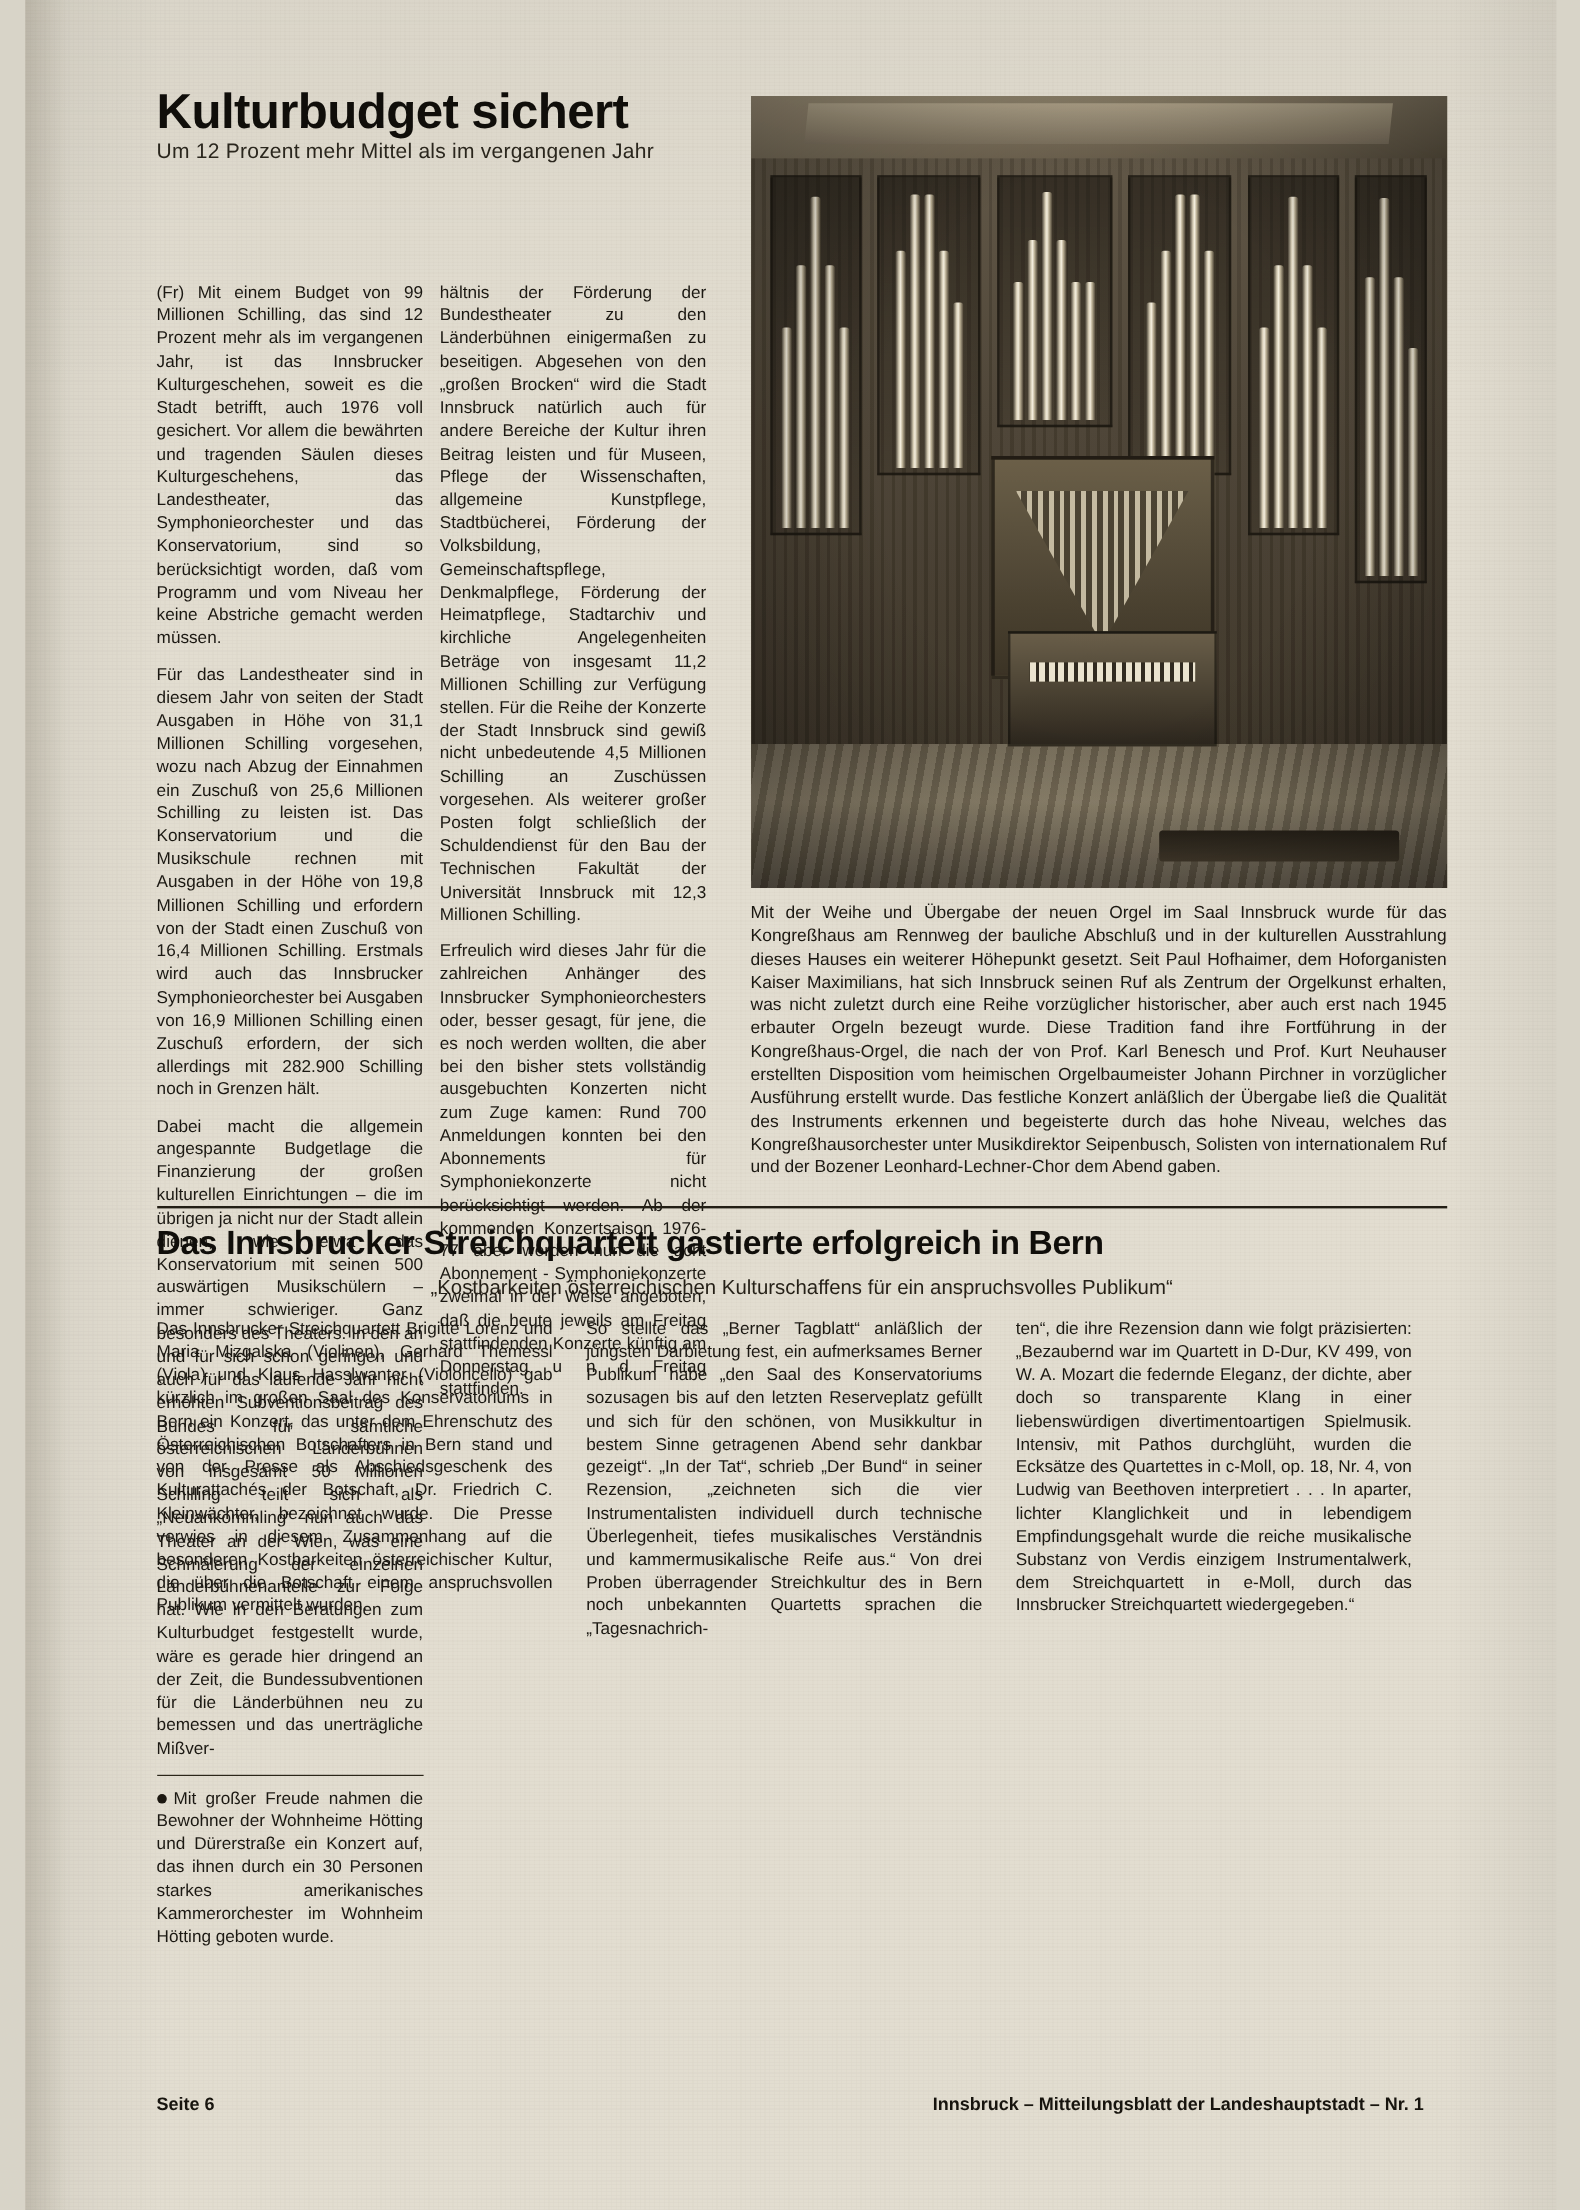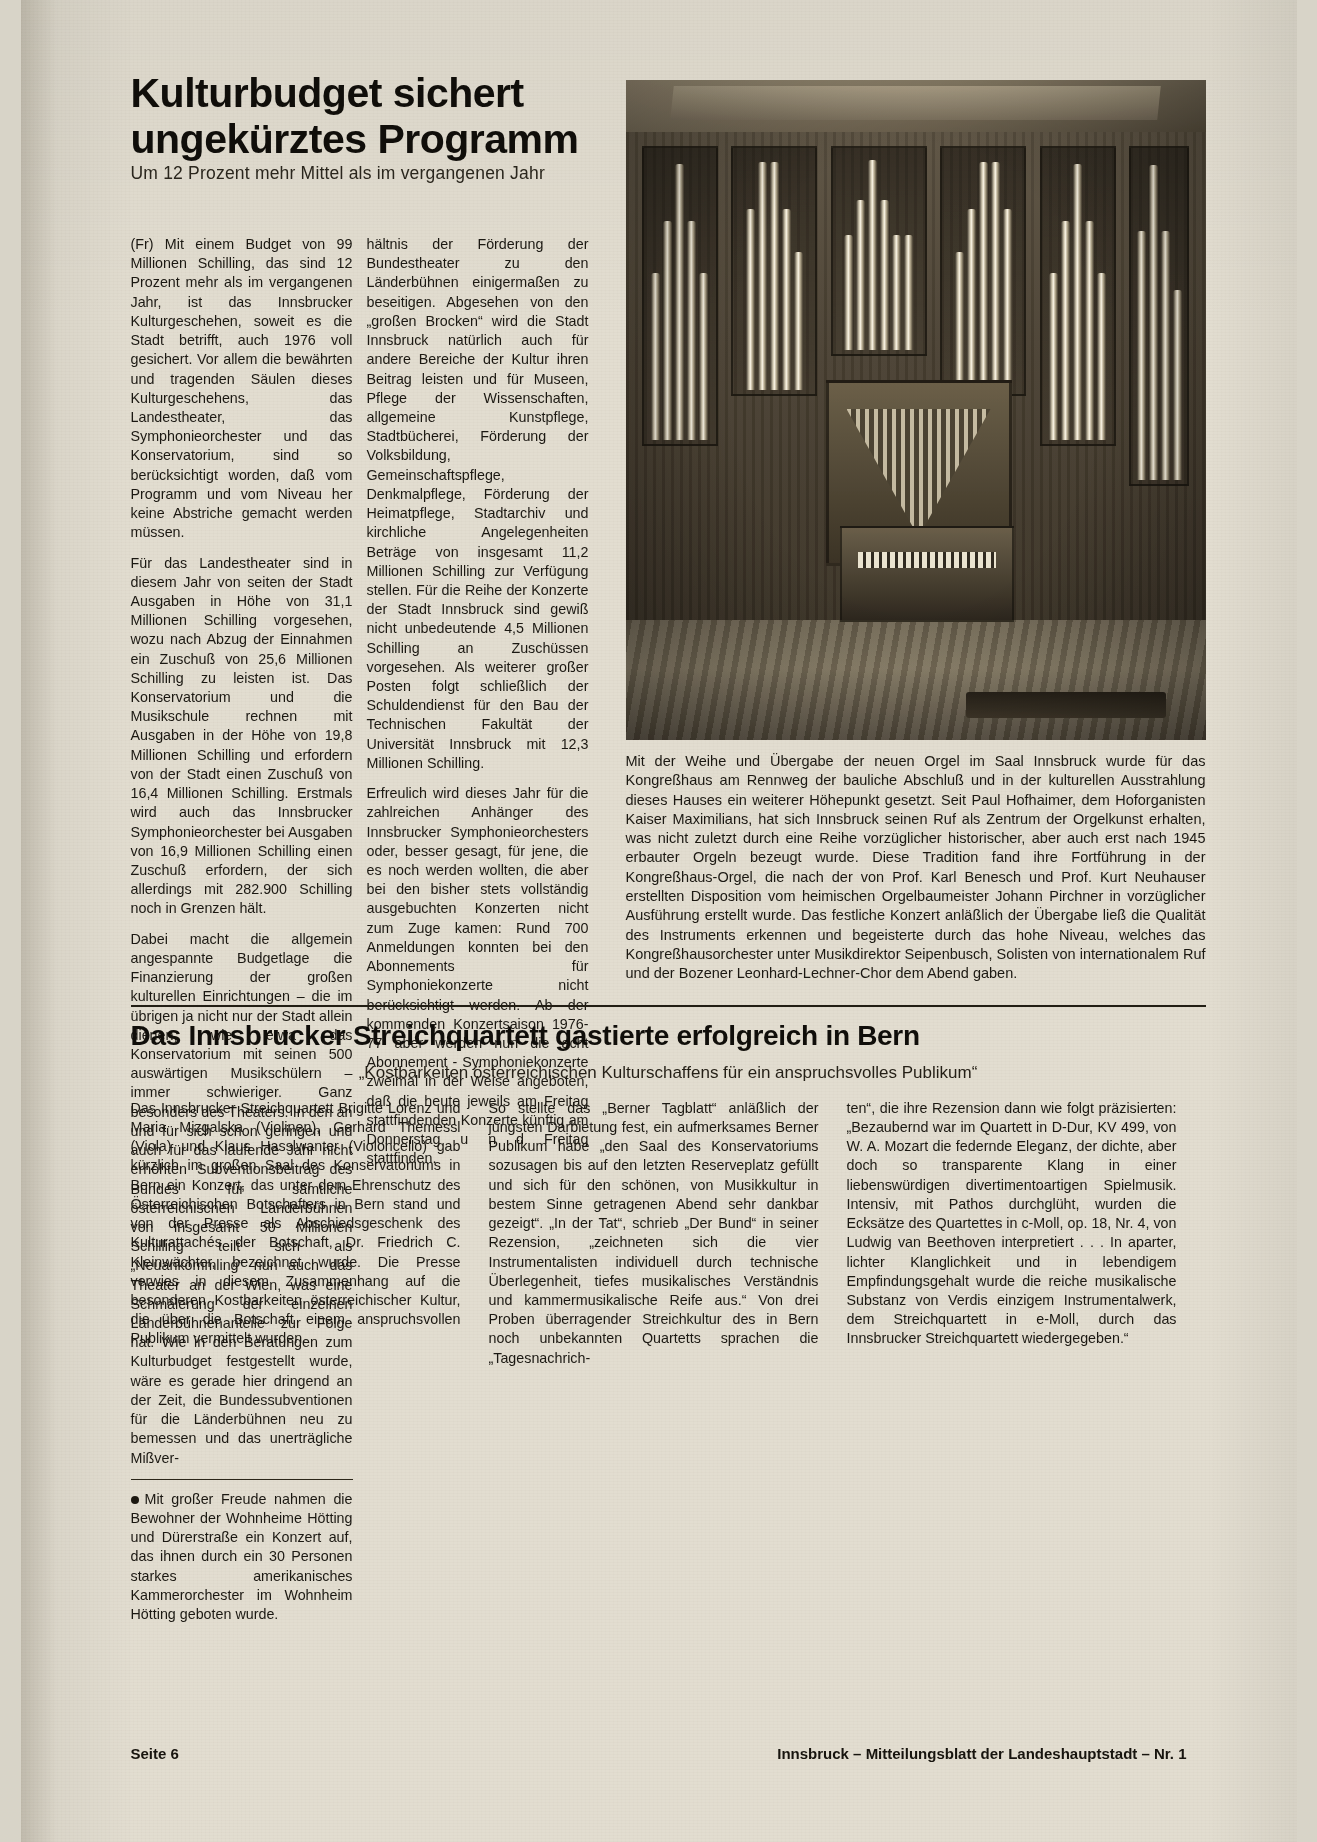--- a/index.html
+++ b/index.html
@@ -290,21 +290,20 @@
 
 <div class="page">
   <div class="paper-grain"></div>
   <div class="fold"></div>
 
   <div class="content">
 
     <div class="headline">
       <h1>
         <span class="l1">Kulturbudget sichert</span>
-        <span class="l2">ungekürztes Programm</span>
       </h1>
       <div class="subhead">Um 12 Prozent mehr Mittel als im vergangenen Jahr</div>
     </div>
 
     <div class="photo-wrap">
       <div class="photo">
         <div class="ceiling"></div>
         <div class="backwall"></div>
         <div class="woodpanel"></div>
         <div class="pipes-row">

